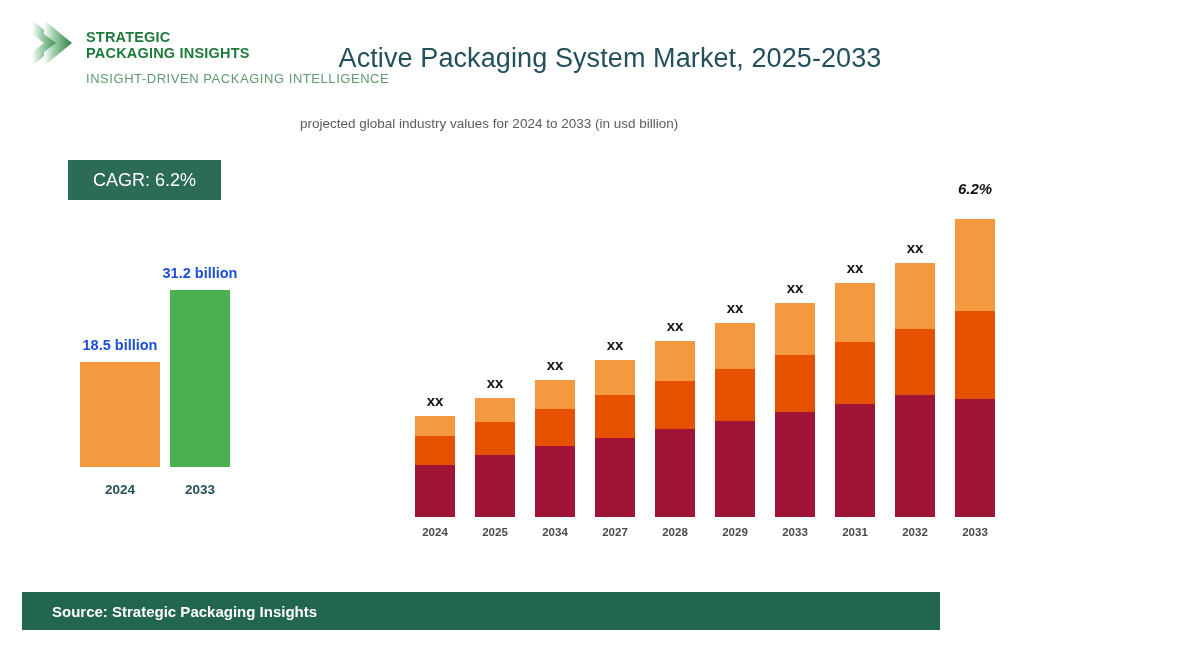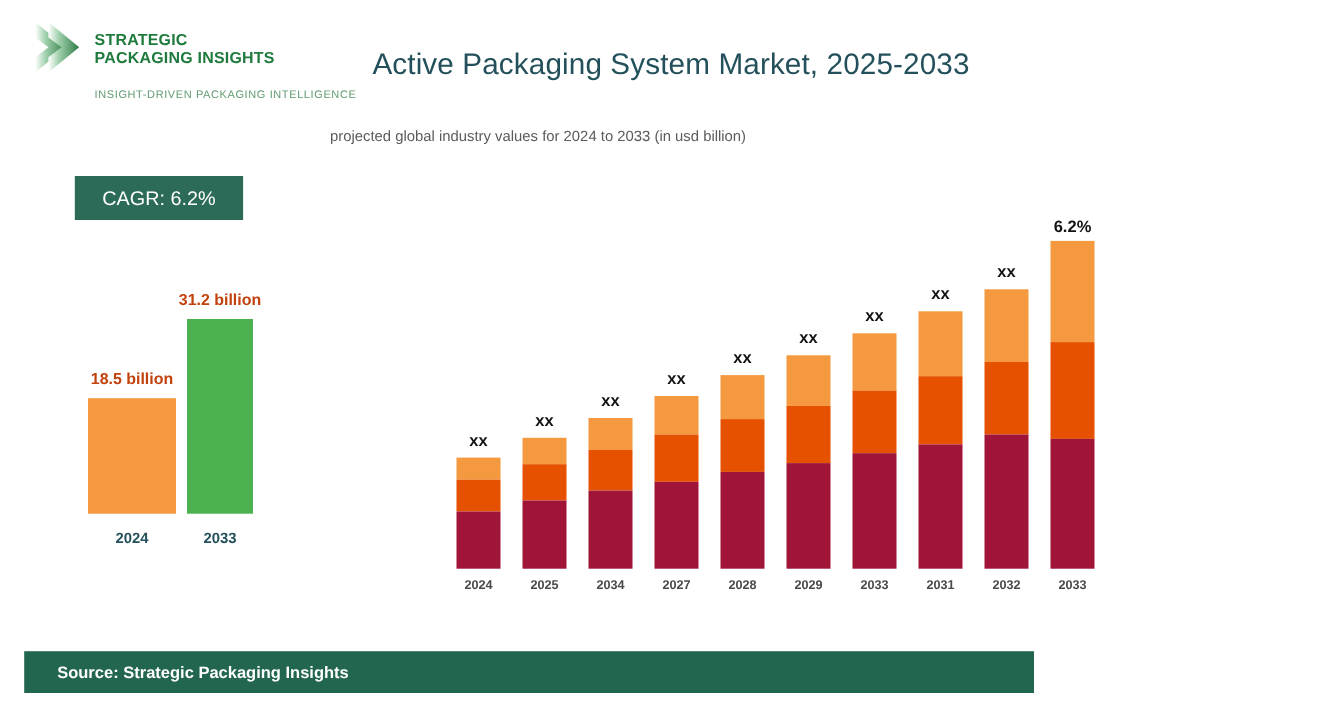--- a/index.html
+++ b/index.html
@@ -3,39 +3,39 @@
 <meta charset="utf-8">
 <style>
   html,body{margin:0;padding:0;}
   body{width:1200px;height:650px;background:#ffffff;font-family:"Liberation Sans",sans-serif;overflow:hidden;position:relative;}
 
   
   #logo{position:absolute;left:30px;top:14px;width:240px;height:60px;}
   #logo-mark{position:absolute;left:0;top:4px;width:52px;height:50px;}
   #logo-text{position:absolute;left:56px;top:16px;}
   .logo-line{font-size:14.5px;font-weight:bold;color:#1f7a3d;letter-spacing:.2px;line-height:15.5px;}
-  .logo-tag{font-size:10px;color:#5f9a6f;letter-spacing:.55px;margin-top:20px;white-space:nowrap;}
+  .logo-tag{font-size:13px;color:#5f9a6f;letter-spacing:.55px;margin-top:10px;white-space:nowrap;}
 
   
   #title{position:absolute;left:300px;top:43px;width:620px;text-align:center;
          font-size:27px;color:#23505a;font-weight:500;letter-spacing:.1px;}
   #subtitle{position:absolute;left:300px;top:116px;width:620px;text-align:left;
             font-size:13.5px;color:#5b5b5b;}
 
   
   #cagr-badge{position:absolute;left:68px;top:160px;width:153px;height:40px;
               background:#2c6b58;display:flex;align-items:center;justify-content:center;}
   #cagr-badge span{color:#ffffff;font-size:18px;}
 
   
   #left-chart{position:absolute;left:0;top:0;width:330px;height:580px;}
   .lbar{position:absolute;bottom:113px;}
   .lbar .lbar-rect{position:absolute;bottom:0;width:100%;}
   .lbar .lbar-value{position:absolute;left:50%;transform:translateX(-50%);
-                    white-space:nowrap;font-size:14.5px;font-weight:bold;color:#c2410c;}
+                    white-space:nowrap;font-size:14.5px;font-weight:bold;color:#1d4ed8;}
   .lbar .lbar-year{position:absolute;left:50%;transform:translateX(-50%);bottom:-30px;
                    white-space:nowrap;font-size:13.5px;font-weight:bold;color:#23505a;}
 
   
   #stacked-chart{position:absolute;left:395px;top:180px;width:620px;height:380px;}
   .sbar{position:absolute;bottom:43px;width:40px;}
   .sseg{width:100%;display:block;}
   .sbar-label{position:absolute;left:50%;transform:translateX(-50%);
               white-space:nowrap;font-size:15px;font-weight:bold;color:#111111;}
   .sbar-year{position:absolute;left:50%;transform:translateX(-50%);bottom:-21px;
@@ -152,20 +152,20 @@
       <div class="sseg" style="height: 66px; background: rgb(244, 153, 63);"></div>
       <div class="sseg" style="height: 66px; background: rgb(230, 81, 0);"></div>
       <div class="sseg" style="height: 122px; background: rgb(160, 20, 56);"></div>
       <div class="sbar-label" style="bottom: 261px;">xx</div>
       <div class="sbar-year">2032</div>
     </div>
     <div class="sbar" style="left: 560px; height: 298px;">
       <div class="sseg" style="height: 92px; background: rgb(244, 153, 63);"></div>
       <div class="sseg" style="height: 88px; background: rgb(230, 81, 0);"></div>
       <div class="sseg" style="height: 118px; background: rgb(160, 20, 56);"></div>
-      <div class="sbar-label" style="bottom: 302px;">6.2%</div>
+      <div class="sbar-label" style="bottom: 320px; font-style: italic;">6.2%</div>
       <div class="sbar-year">2033</div>
     </div>
   </div>
 
 <div id="footer">
   <div id="footer-source">Source: Strategic Packaging Insights</div>
 </div>
 
 </body></html>

